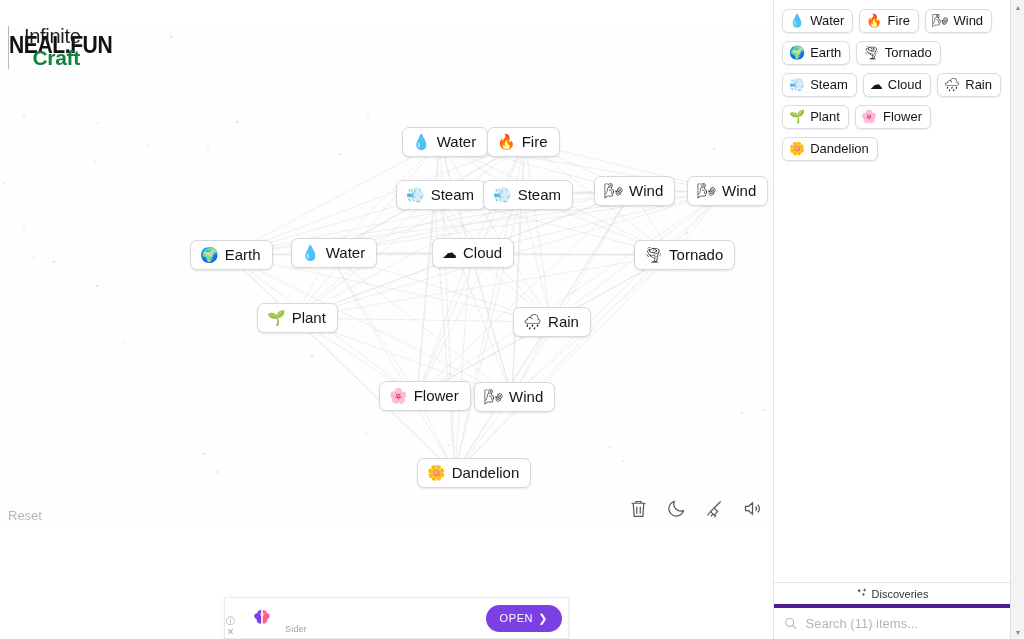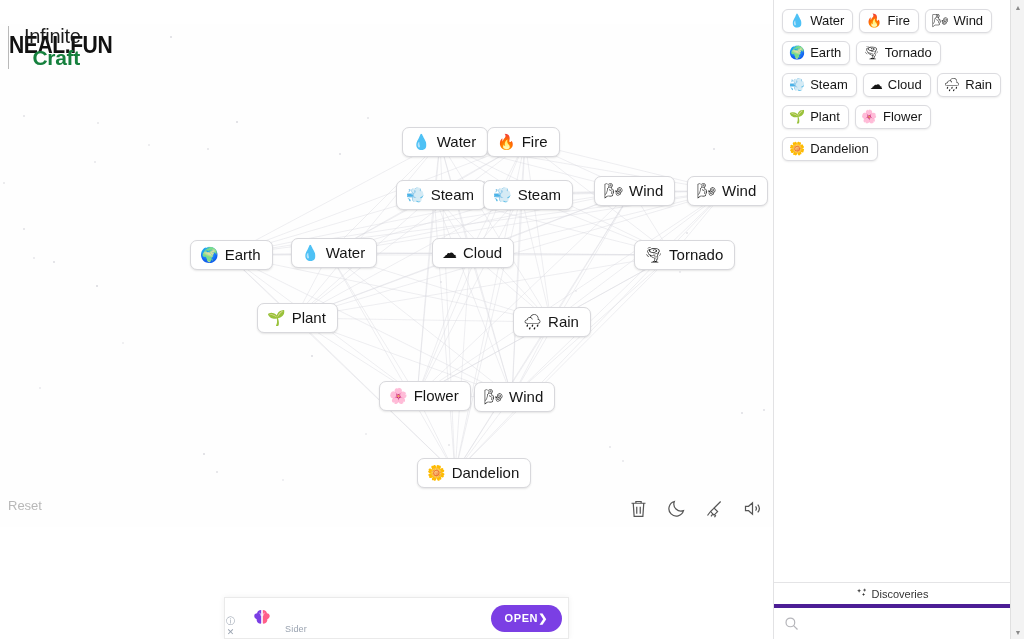--- a/index.html
+++ b/index.html
@@ -50,21 +50,21 @@
     background: #fff; border: 1px solid #d8d8dc; border-radius: 7px;
     padding: 5px 11px 6px 9px;
     font-size: 15px; color: #161616;
     box-shadow: 0 1px 2px rgba(0,0,0,.10);
     white-space: nowrap; cursor: grab; user-select: none;
   }
   .node .emoji { font-size: 15px; line-height: 1; }
 
   
   #reset {
-    position: absolute; left: 8px; bottom: 14px;
+    position: absolute; left: 8px; bottom: 4px;
     font-size: 13px; color: #b8b8b8; cursor: pointer; user-select: none;
   }
 
   
   #tools {
     position: absolute; right: 10px; bottom: 8px;
     display: flex; align-items: center; gap: 17px;
   }
   #tools .tool { width: 21px; height: 21px; cursor: pointer; color: #555; }
   #tools svg { display: block; }
@@ -82,23 +82,23 @@
     display: flex; flex-direction: column; gap: 2px; align-items: center;
     font-size: 9px; color: #9aa3b0; z-index: 3;
   }
   #ad-left span { cursor: pointer; line-height: 1; }
   #ad-icon { width: 26px; height: 26px; margin-left: 14px; flex: 0 0 auto; }
   #ad-text { flex: 1 1 auto; line-height: 1.1; }
   #ad-brand { font-size: 9px; color: #9aa3b0; letter-spacing: .2px; margin-top: 24px; }
   #ad-head { font-size: 15px; color: #2b2b3a; font-weight: 400; }
   #ad-btn {
     flex: 0 0 auto; background: #7b3fe4; color: #fff;
-    font-size: 11px; font-weight: 700; letter-spacing: .6px;
+    font-size: 11px; font-weight: 400; letter-spacing: .6px;
     border: none; border-radius: 14px; padding: 7px 14px;
-    cursor: pointer; display: flex; align-items: center; 
+    cursor: pointer; display: flex; align-items: center; gap: 5px;
   }
 
   
   #sidebar {
     position: absolute; left: 773px; top: 0; width: 237px; height: 639px;
     background: #fff; border-left: 1px solid #e2e2e4;
     display: flex; flex-direction: column;
   }
   #items {
     flex: 1 1 auto; padding: 9px 8px 8px 8px;
@@ -493,20 +493,21 @@
         </svg>
         <span>Discoveries</span>
       </div>
     </div>
 
     <div id="searchbar">
       <svg width="15" height="15" viewBox="0 0 20 20" fill="none" stroke="#b5b5ba" stroke-width="1.6">
         <circle cx="8.5" cy="8.5" r="5.8"></circle>
           <path d="M12.8 12.8L18 18"></path>
       </svg>
+      <input id="search-input" type="text" placeholder="Search (11) items..." style="">
     </div>
   </div>
 
   <div id="scrollbar">
     <div class="sb-arrow" id="sb-up">▲</div>
     <div id="sb-thumb"></div>
     <div class="sb-arrow" id="sb-down">▼</div>
   </div>
 
 </div>

